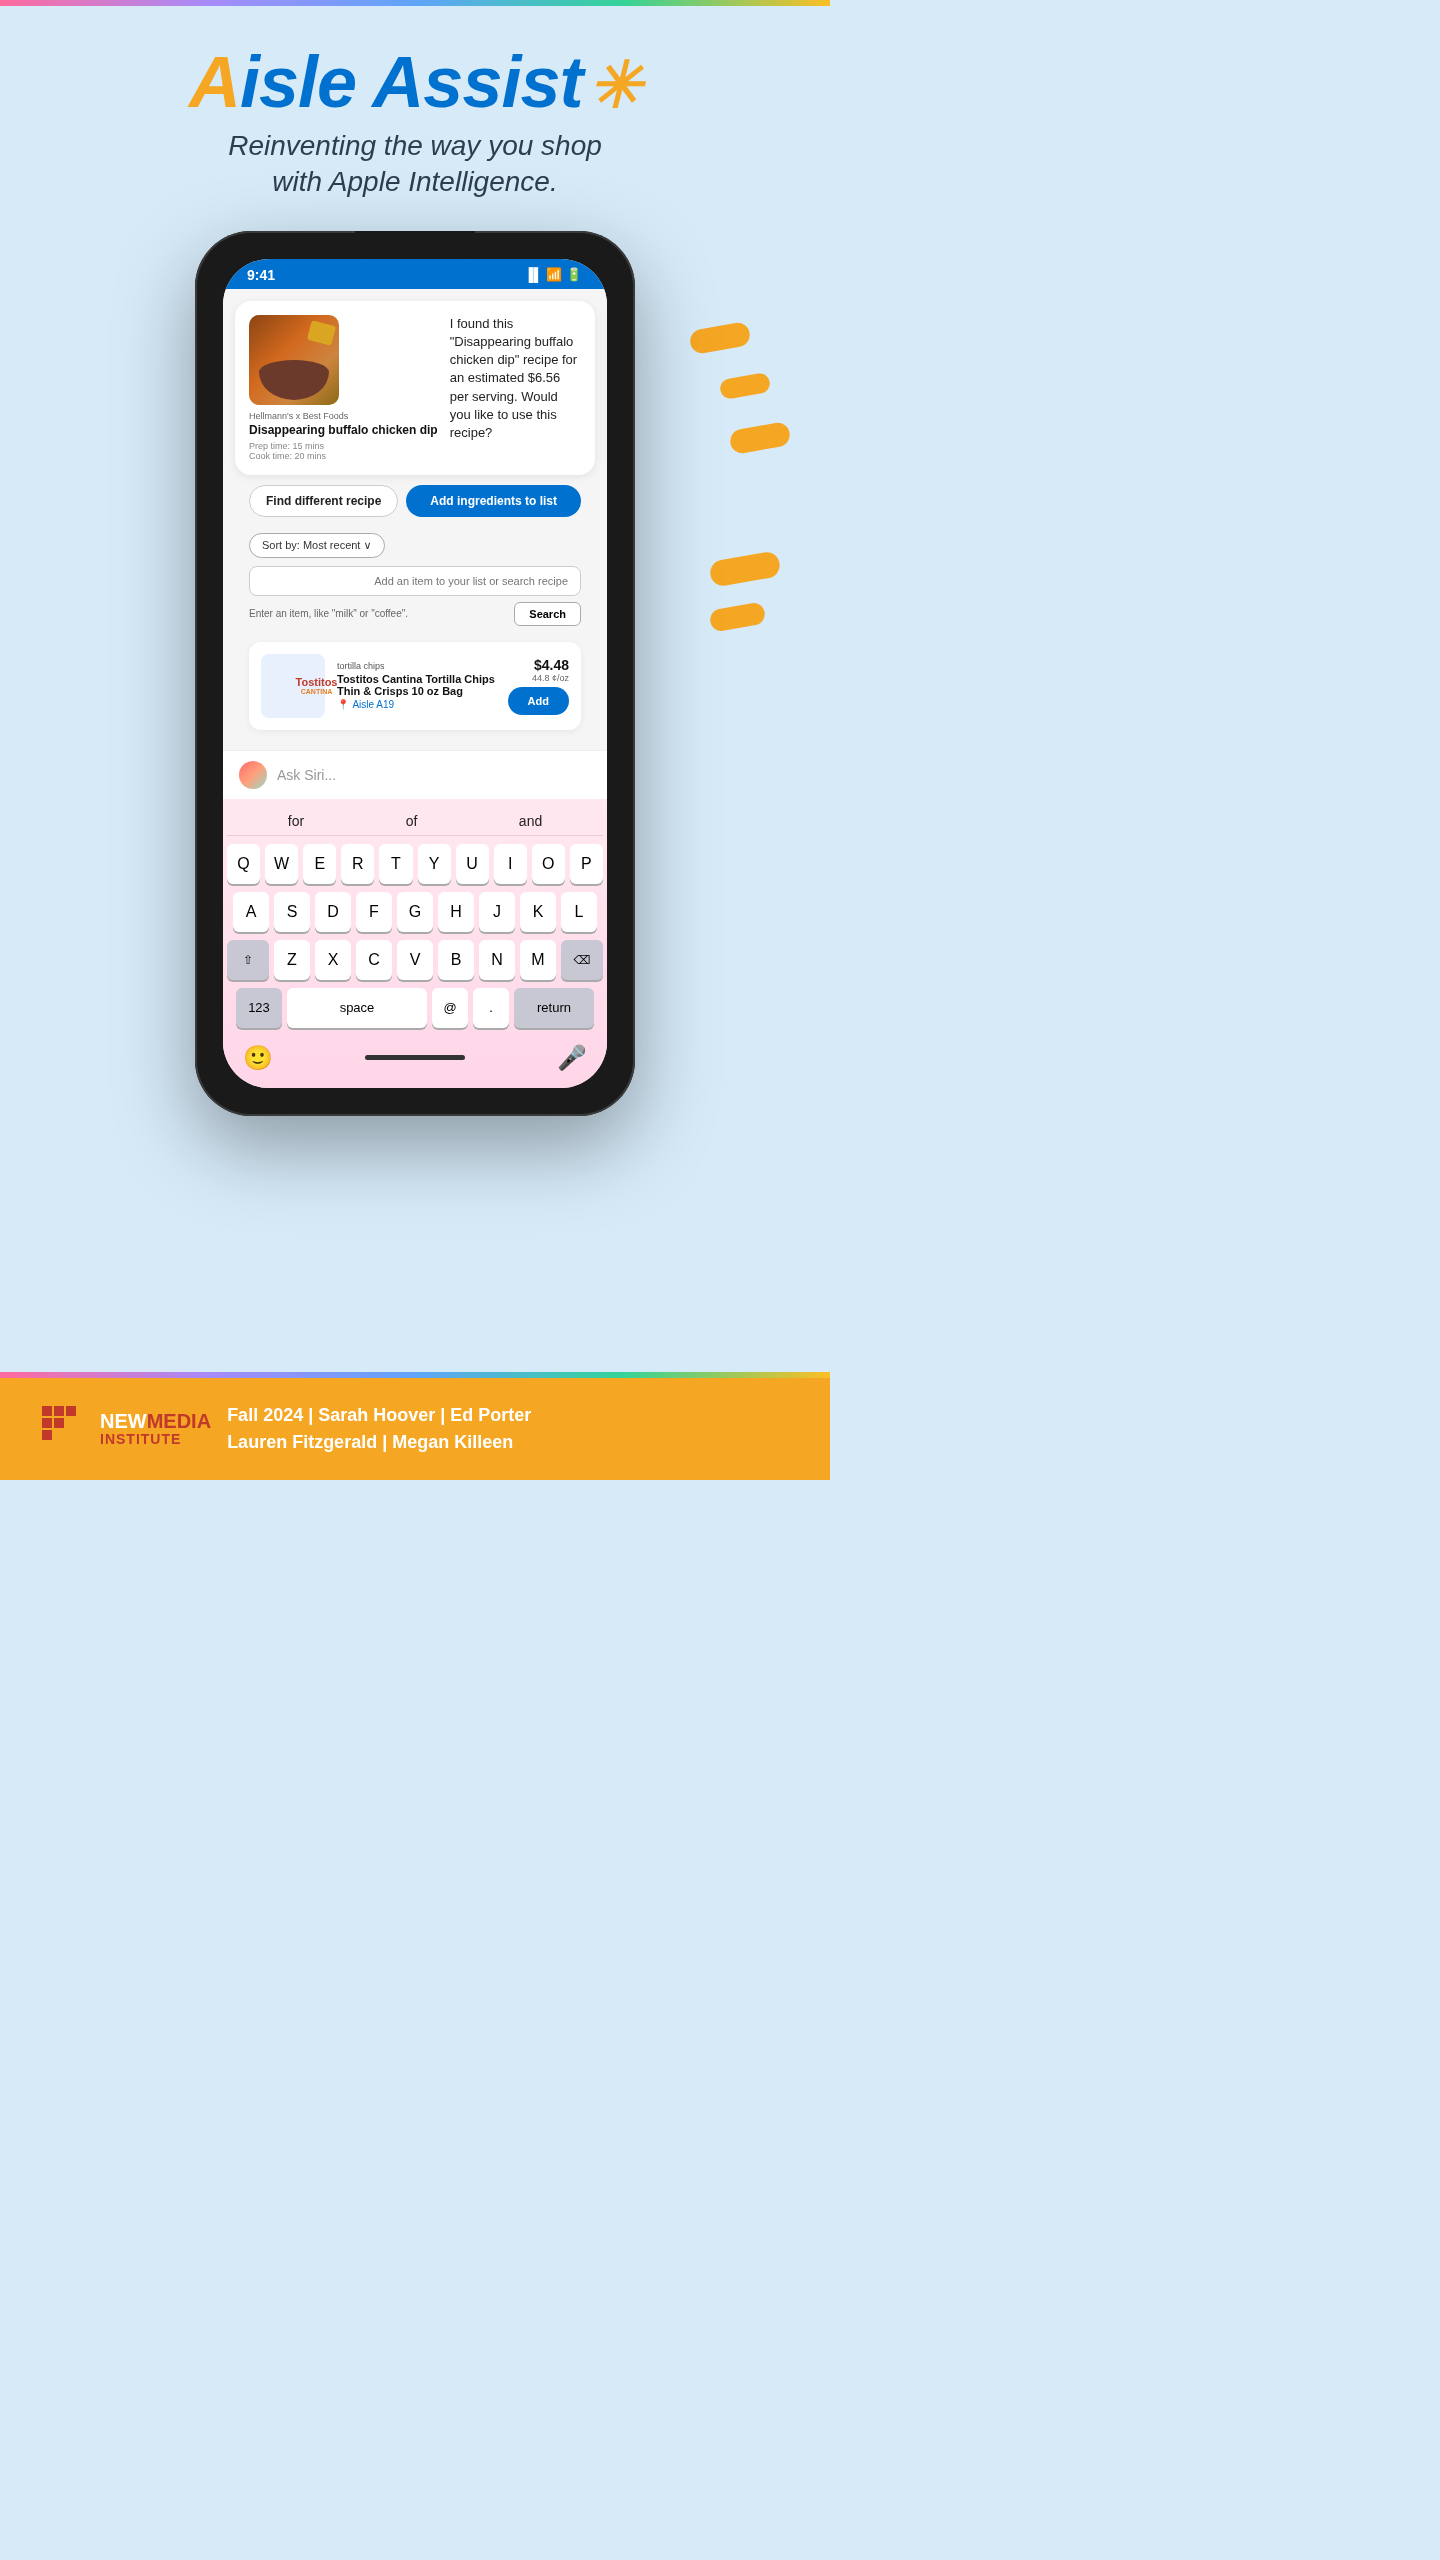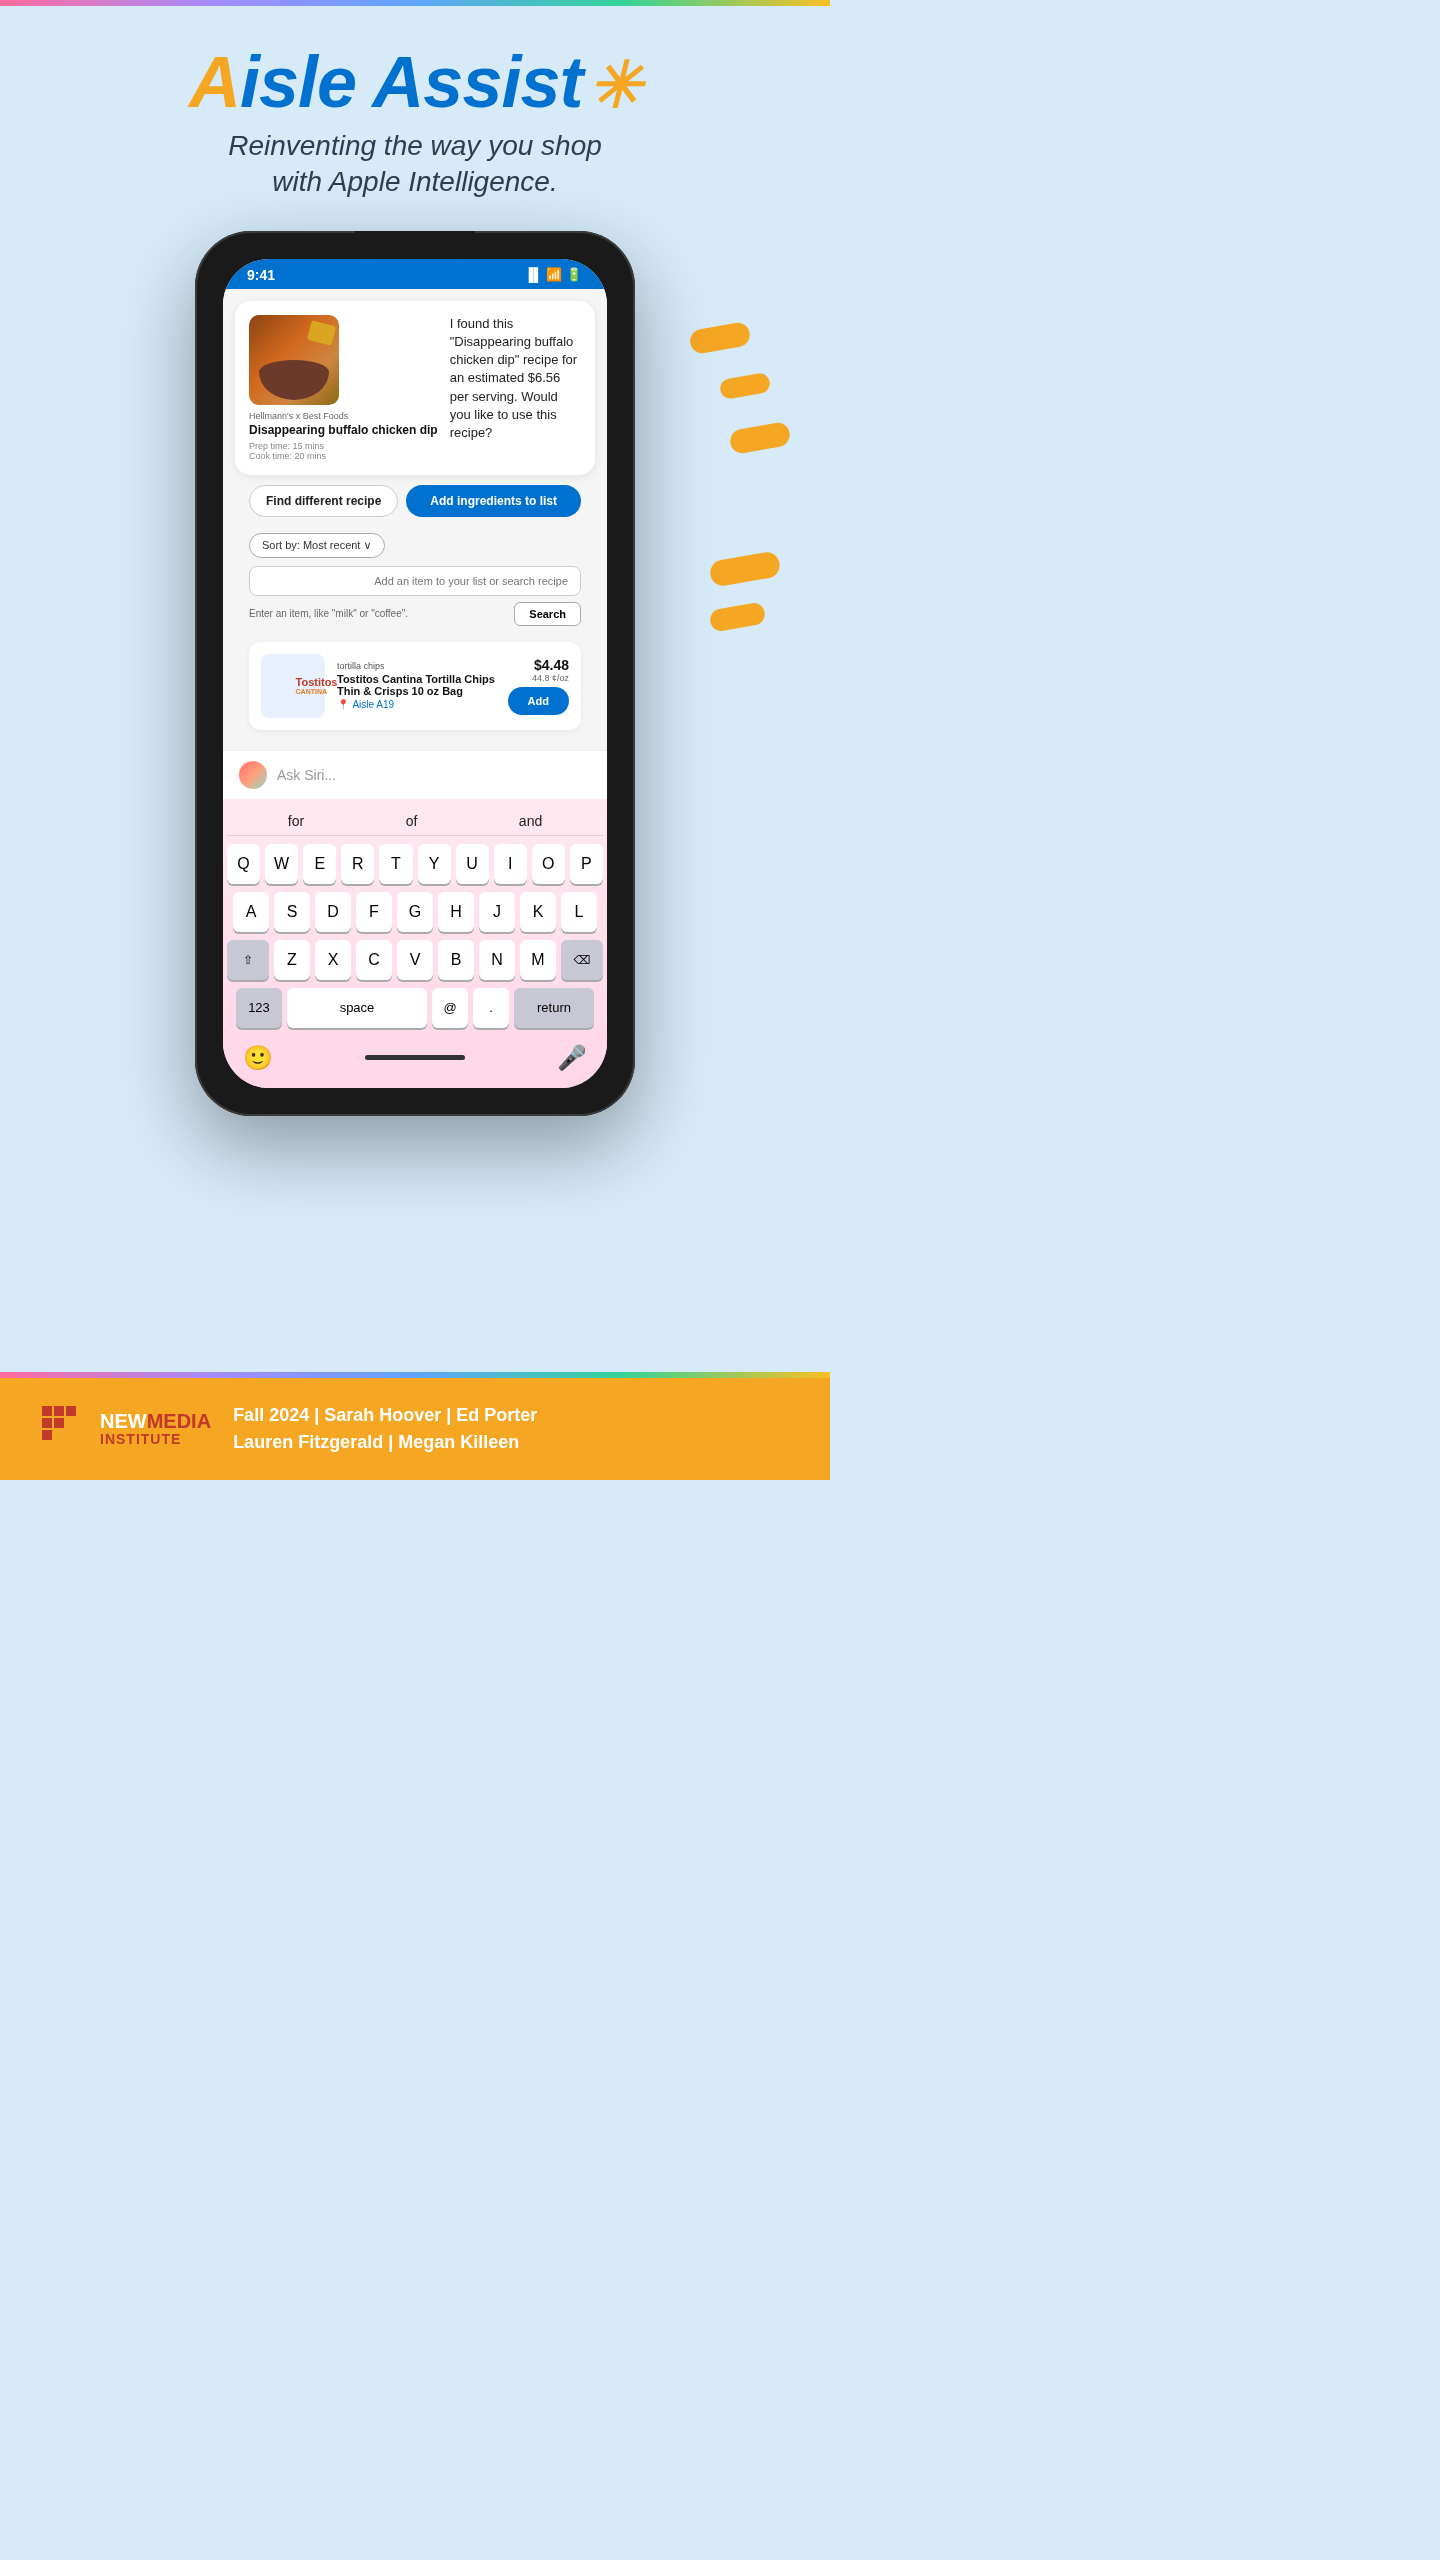--- a/index.html
+++ b/index.html
@@ -271,21 +271,21 @@
       background: #e8f0fe;
       display: flex;
       align-items: center;
       justify-content: center;
       flex-shrink: 0;
     }
     .tostitos-logo {
       font-size: 9px;
       font-weight: 900;
       color: #c0392b;
-      text-align: left;
+      text-align: center;
       line-height: 1.1;
       margin-left: 47px;
     }
     .product-details { flex: 1; }
     .product-category { font-size: 9px; color: #555; }
     .product-name { font-size: 11px; font-weight: 600; color: #111; margin: 2px 0; }
     .product-aisle { font-size: 10px; color: #0071ce; display: flex; align-items: center; gap: 3px; }
     .product-price { text-align: right; }
     .price-main { font-size: 14px; font-weight: 700; color: #111; }
     .price-per { font-size: 9px; color: #666; }
@@ -391,21 +391,21 @@
       border-radius: 20px;
     }
 
     
     .footer {
       width: 100%;
       background: #f5a623;
       padding: 24px 40px;
       display: flex;
       align-items: center;
-      gap: 22px;
+      gap: 16px;
     }
     .nmi-logo {
       display: flex;
       align-items: center;
       gap: 10px;
     }
     .nmi-icon {
       width: 50px;
       height: 50px;
     }

